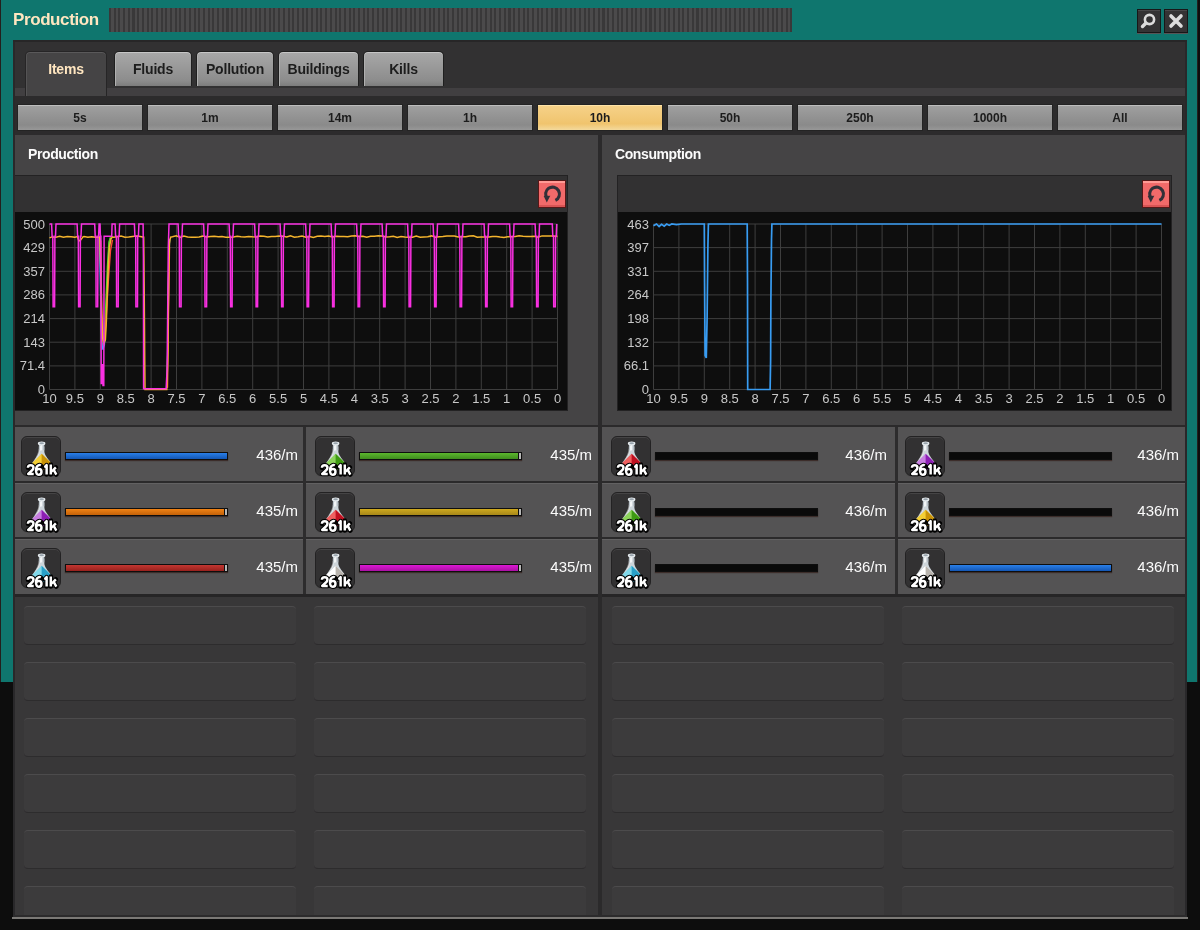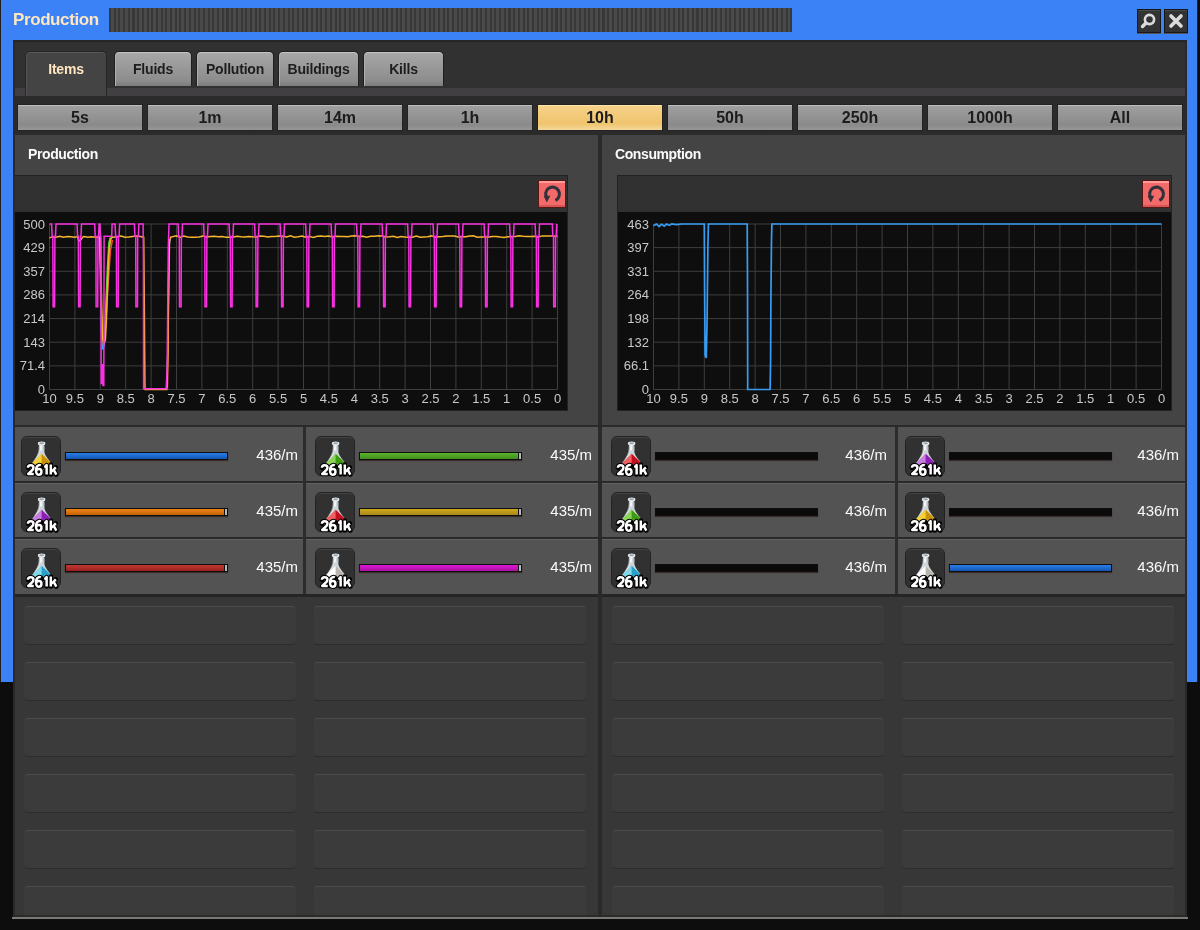--- a/index.html
+++ b/index.html
@@ -1,16 +1,16 @@
 <!DOCTYPE html>
 <html><head><meta charset="utf-8"><style>
 * { margin:0; padding:0; box-sizing:border-box; }
 html,body { width:1200px; height:930px; background:#0d0d0d; overflow:hidden;
   font-family:"Liberation Sans", sans-serif; }
-.win { position:absolute; left:0; top:0; width:1198px; height:682px; background:#3b82f6;
+.win { position:absolute; left:0; top:0; width:1198px; height:682px; background:#0f766e;
   border-left:1px solid #241f1d; box-shadow:inset -1px 0 0 #241f1d; }
 .title { position:absolute; left:12px; top:11px; font-size:17px; line-height:1; font-weight:bold; color:#ffe6c0; letter-spacing:-0.4px; }
 .grip { position:absolute; left:108px; top:8px; width:683px; height:24px;
   background:repeating-linear-gradient(90deg, #393839 0 2px, #4b4a4b 2px 4.7px); }
 .search { position:absolute; left:800px; top:8px; width:331px; height:24px;
   background:linear-gradient(#919191,#9c9c9c); border:1px solid #1c1c1c; border-top:1px solid #0f0f0f;
   box-shadow:inset 0 2px 2px rgba(0,0,0,0.35); color:#1a1a1a; font-size:14px; line-height:22px; padding-left:9px; }
 .tbtn2 { position:absolute; top:9px; width:24px; height:24px; background:#343334;
   border:1px solid #181718; box-shadow:inset 0 1px 0 #4a494a, 0 1px 0 #565556; }
 .main { position:absolute; left:12px; top:40px; width:1174px; height:877px; background:#454445;
@@ -18,21 +18,21 @@
 .tabstrip { position:absolute; left:12px; top:40px; width:1174px; height:48px; background:#323132; }
 .band { position:absolute; left:12px; top:88px; width:1174px; height:8px; background:#413f41; }
 .tab { position:absolute; top:51px; height:35px; border-radius:5px 5px 0 0;
   background:linear-gradient(#a8a8a8,#8c8c8c 85%,#7d7d7d); border:1px solid #1f1f1f; border-bottom:none;
   box-shadow:inset 0 1px 0 #c6c6c6, inset 1px 0 0 #b0b0b0;
   color:#1d1d1d; font-size:14px; letter-spacing:-0.2px; font-weight:bold; text-align:center; line-height:34px; }
 .tab.act { background:#454445; height:45px; box-shadow:inset 0 1px 0 #5a595a, inset 1px 0 0 #555455; color:#ffe6c0; border-color:#262526; }
 .btnstrip { position:absolute; left:12px; top:96px; width:1174px; height:39px; background:#2c2b2c; }
 .tbtn { position:absolute; top:104px; width:126px; height:27px;
   background:linear-gradient(#a0a0a0,#8a8a8a 80%,#979797); border:1px solid #232323;
-  box-shadow:inset 0 1px 0 #bdbdbd; color:#1c1c1c; font-size:16px; font-weight:bold; text-align:center; line-height:26px; }
+  box-shadow:inset 0 1px 0 #bdbdbd; color:#1c1c1c; font-size:12px; font-weight:bold; text-align:center; line-height:26px; }
 .tbtn.sel { background:linear-gradient(#f6d289 0%,#f0c46e 75%,#f3d99c 100%); box-shadow:inset 0 1px 0 #ffe3a8; }
 .divider { position:absolute; left:597px; top:135px; width:4px; height:782px; background:#2b2a2b; z-index:3; }
 .coldiv { position:absolute; top:427px; width:3px; height:167px; background:#2d2c2d; z-index:3; }
 .seclabel { position:absolute; top:147px; font-size:14px; line-height:1; font-weight:bold; color:#fbfbfb; letter-spacing:-0.4px; }
 .chart { position:absolute; top:175px; width:555px; height:236px; background:#0e0e0e; border:1px solid #232223; }
 .chead { position:absolute; left:0; top:0; width:553px; height:36px; background:#323132; }
 .reset { position:absolute; top:4px; width:28px; height:28px; background:#f26a6a;
   border:1px solid #571717; box-shadow:inset 0 2px 0 #ff9a94, inset 0 -2px 0 #d95454; }
 .rows { position:absolute; left:12px; top:425px; width:1174px; height:169px;
   background:#545354; border-top:2px solid #2b2a2b; }

